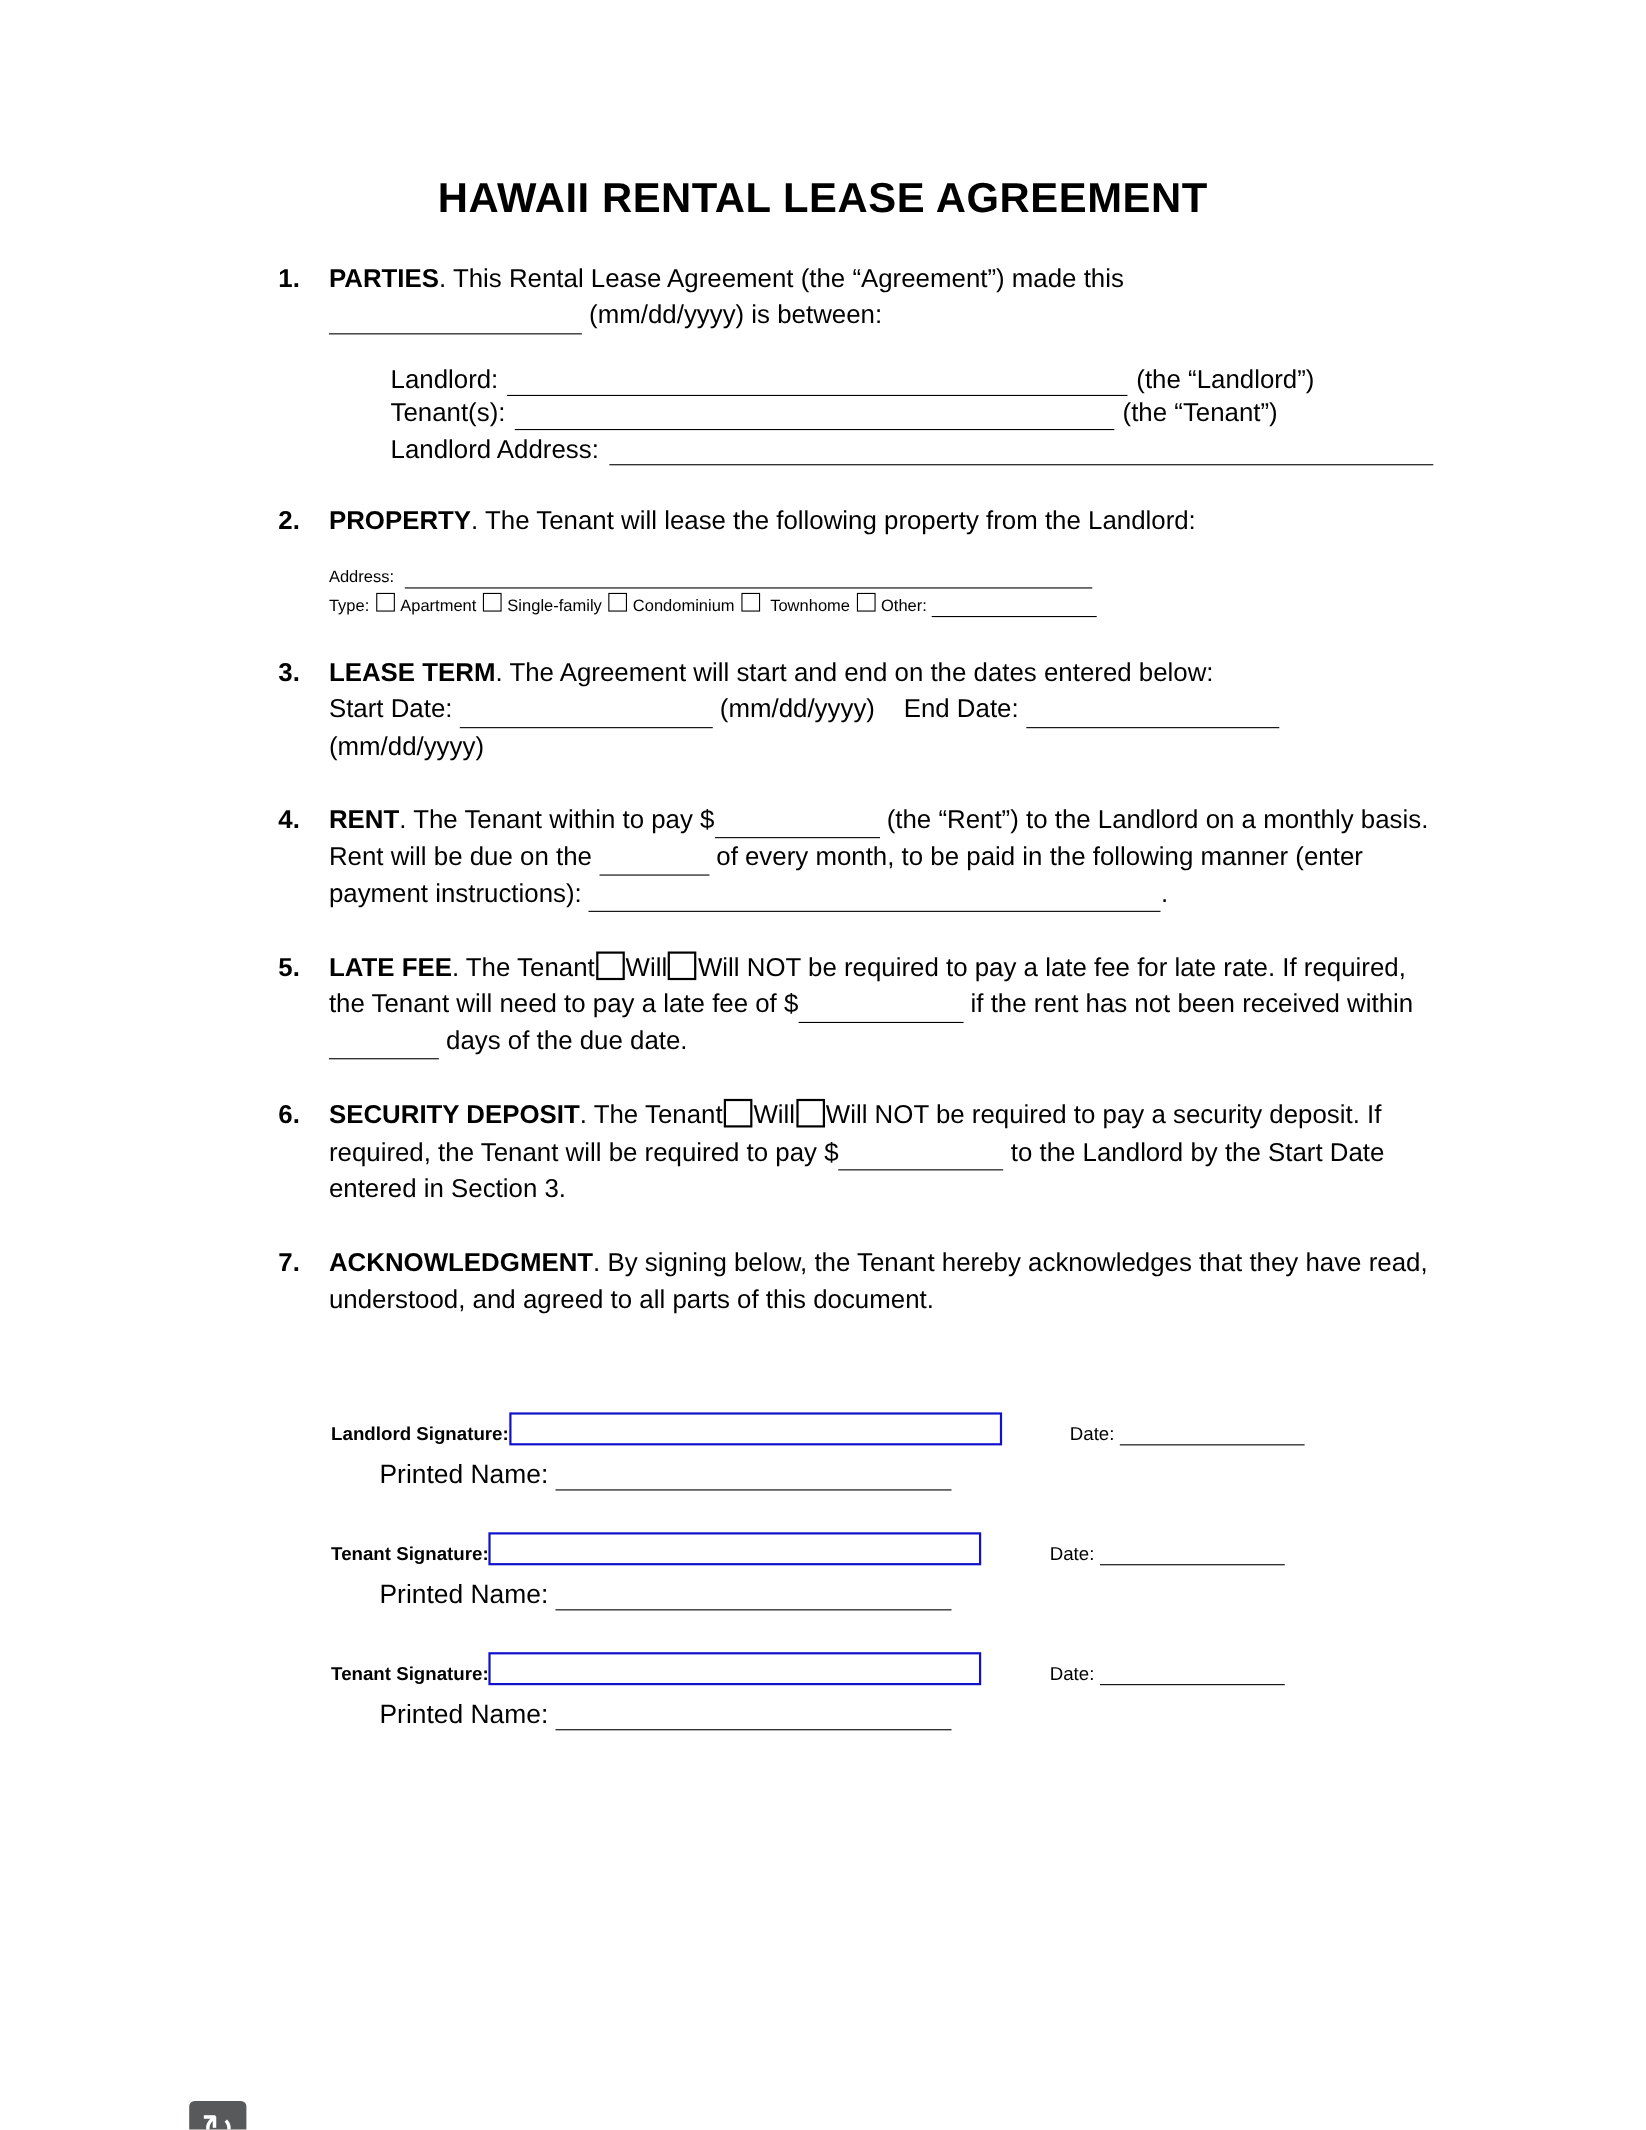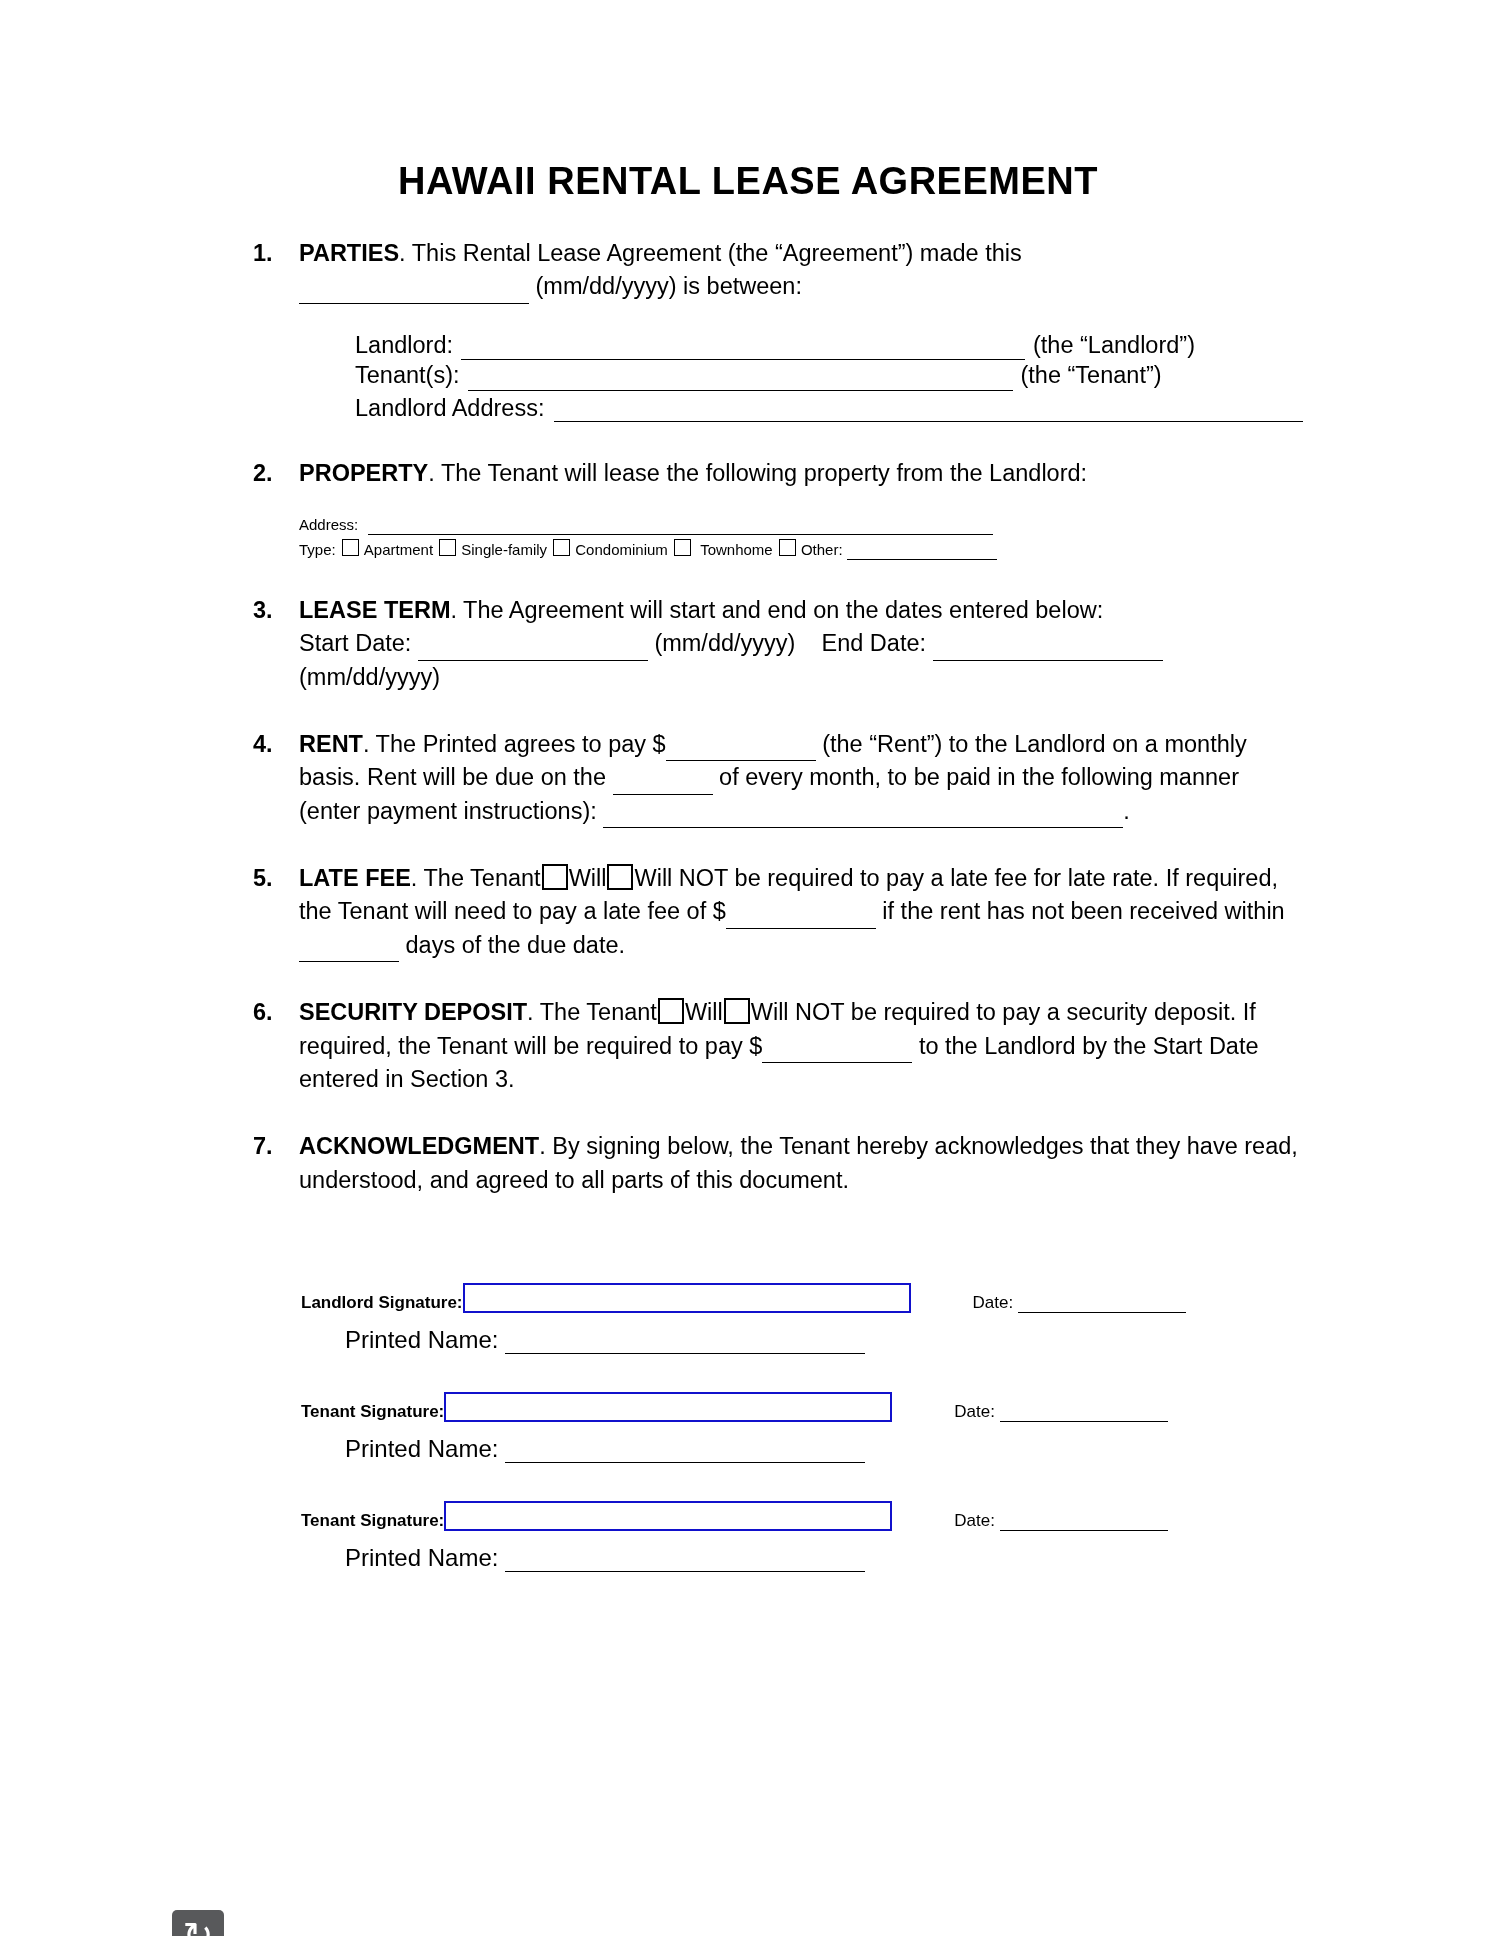--- a/index.html
+++ b/index.html
@@ -78,21 +78,21 @@
   }
   .party-row .label { flex: 0 0 auto; }
   .party-row .fill {
     border-bottom: 1.6px solid #000;
     height: 1.12em;
     margin: 0 8px 0 8px;
   }
   .party-row .tail { flex: 0 0 auto; }
   .addr-row {
     display: flex;
-    align-items: center;
+    align-items: flex-end;
     margin-top: 2px;
   }
   .addr-row .fill {
     flex: 1 1 auto;
     border-bottom: 1.6px solid #000;
     height: 1.12em;
     margin-left: 10px;
   }
   .prop-block {
     margin-top: 24px;
@@ -257,21 +257,21 @@
         &nbsp;&nbsp;
         <span>End Date:</span>
         <span class="u u-l"></span>
         <span>(mm/dd/yyyy)</span>
       </div>
     </div>
 
     <div class="section">
       <div class="num">4.</div>
       <div class="body">
-        <span class="lbl">RENT</span><span>. The Printed agrees to pay $</span><span class="u u-m"></span>
+        <span class="lbl">RENT</span><span>. The Tenant within to pay $</span><span class="u u-m"></span>
         <span>(the “Rent”) to the Landlord on a monthly basis. Rent will be due on the</span>
         <span class="u u-s"></span>
         <span>of every month, to be paid in the following manner (enter payment instructions):</span>
         <span class="u" style="width:520px"></span><span>.</span>
       </div>
     </div>
 
     <div class="section">
       <div class="num">5.</div>
       <div class="body">

